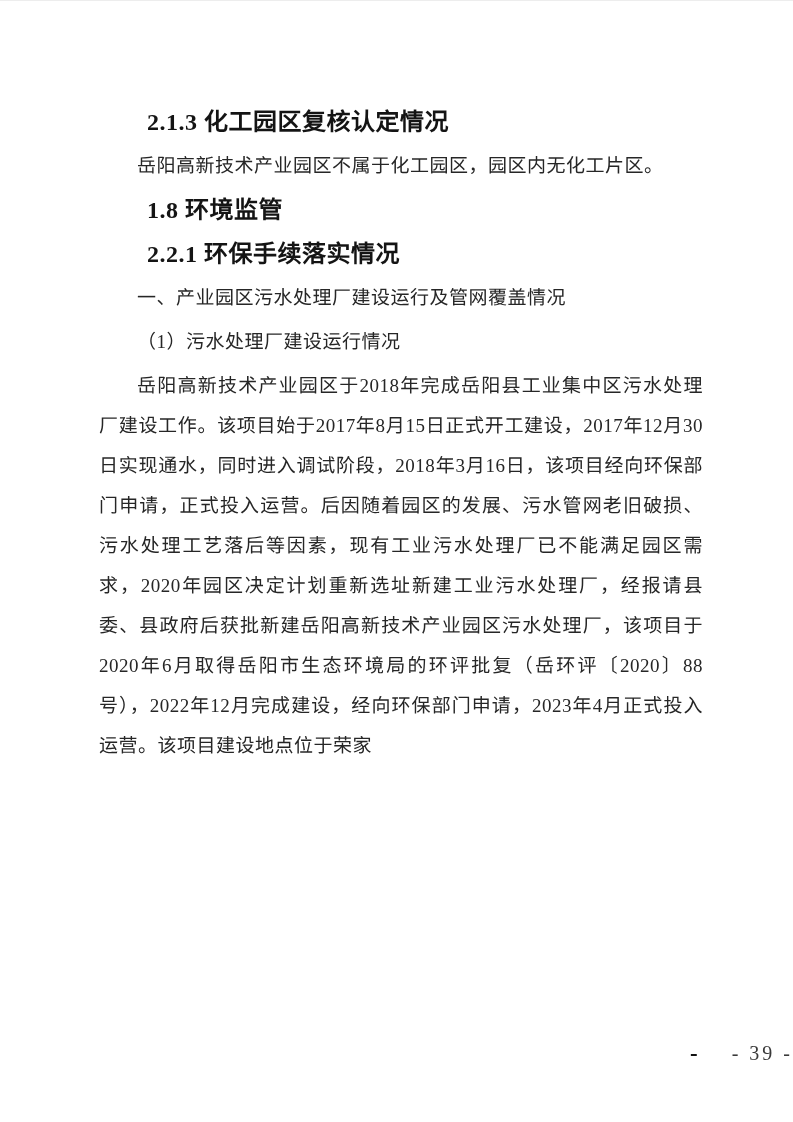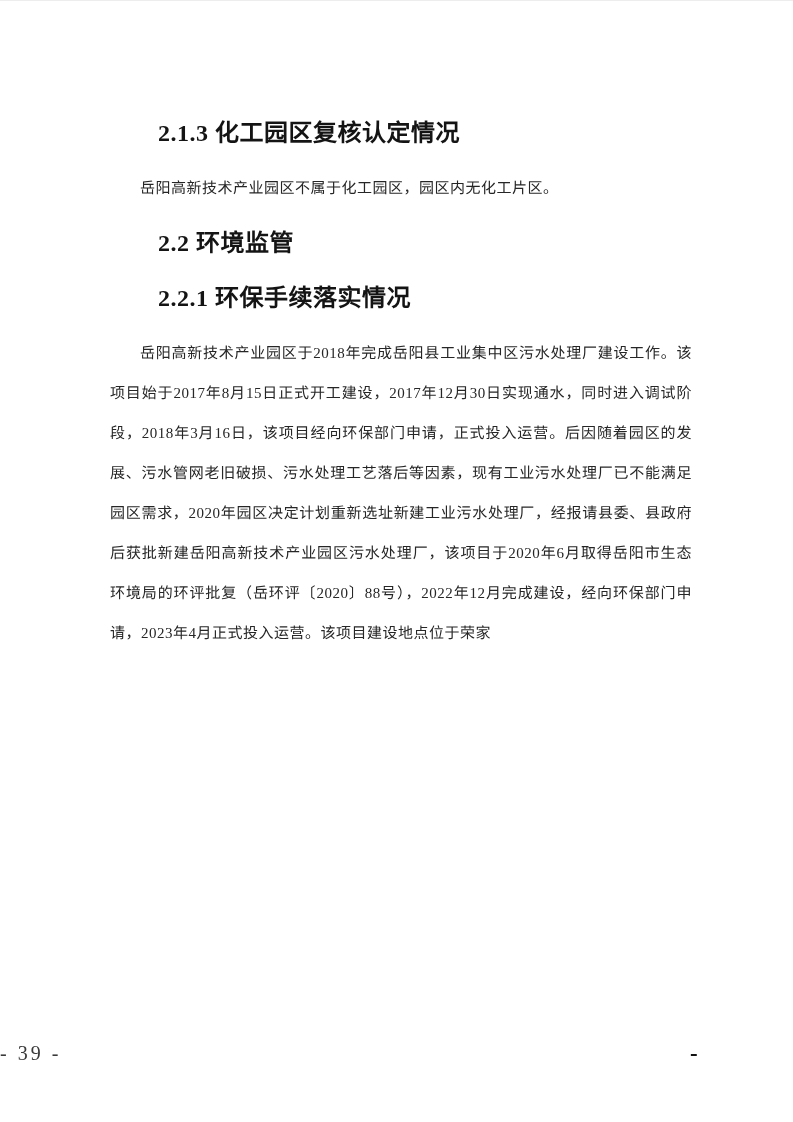--- a/index.html
+++ b/index.html
@@ -15,48 +15,48 @@
     background: #ffffff;
     border-top: 1px solid #ededed;
     box-sizing: border-box;
     overflow: hidden;
     font-family: "Liberation Serif", "DejaVu Serif", serif;
   }
   .doc {
     padding: 97px 86px 0 95px;
   }
   .doc p, .doc h3 {
-    margin: 15px;
+    margin: 4px;
     padding: 0;
   }
   .heading {
     font-size: 24px;
     line-height: 40px;
     font-weight: 700;
     color: #141414;
     text-indent: 2em;
     letter-spacing: 0.5px;
     font-family: "Liberation Serif", "DejaVu Serif", serif;
   }
   .para {
-    font-size: 15px;
+    font-size: 19px;
     line-height: 40px;
     font-weight: 400;
     color: #262626;
     text-indent: 2em;
     text-align: justify;
     text-justify: inter-character;
     letter-spacing: 0.5px;
   }
   .footer {
     position: absolute;
     left: 0;
     top: 1040px;
     width: 100%;
-    text-align: left;
+    text-align: right;
   }
   .pagenum {
     font-size: 20px;
     line-height: 24px;
     color: #3a3a3a;
     letter-spacing: 3px;
     font-family: "Liberation Serif", "DejaVu Serif", serif;
   }
   .stray {
     position: absolute;
@@ -72,28 +72,30 @@
 </head>
 <body>
 
 <div class="page">
 
   <div class="doc">
     <h3 class="heading">2.1.3 化工园区复核认定情况</h3>
 
     <p class="para">岳阳高新技术产业园区不属于化工园区，园区内无化工片区。</p>
 
-    <h3 class="heading">2.2 环境监管</h3>
+    <h3 class="heading">1.8 环境监管</h3>
 
     <h3 class="heading">2.2.1 环保手续落实情况</h3>
 
 
 
 
+    <p class="para">一、产业园区污水处理厂建设运行及管网覆盖情况</p>
 
+    <p class="para">（1）污水处理厂建设运行情况</p>
 
     <p class="para">岳阳高新技术产业园区于2018年完成岳阳县工业集中区污水处理厂建设工作。该项目始于2017年8月15日正式开工建设，2017年12月30日实现通水，同时进入调试阶段，2018年3月16日，该项目经向环保部门申请，正式投入运营。后因随着园区的发展、污水管网老旧破损、污水处理工艺落后等因素，现有工业污水处理厂已不能满足园区需求，2020年园区决定计划重新选址新建工业污水处理厂，经报请县委、县政府后获批新建岳阳高新技术产业园区污水处理厂，该项目于2020年6月取得岳阳市生态环境局的环评批复（岳环评〔2020〕88号），2022年12月完成建设，经向环保部门申请，2023年4月正式投入运营。该项目建设地点位于荣家</p>
   </div>
 
   <div class="footer">
     <span class="pagenum">- 39 -</span>
   </div>
 
   <span class="stray">-</span>
 

